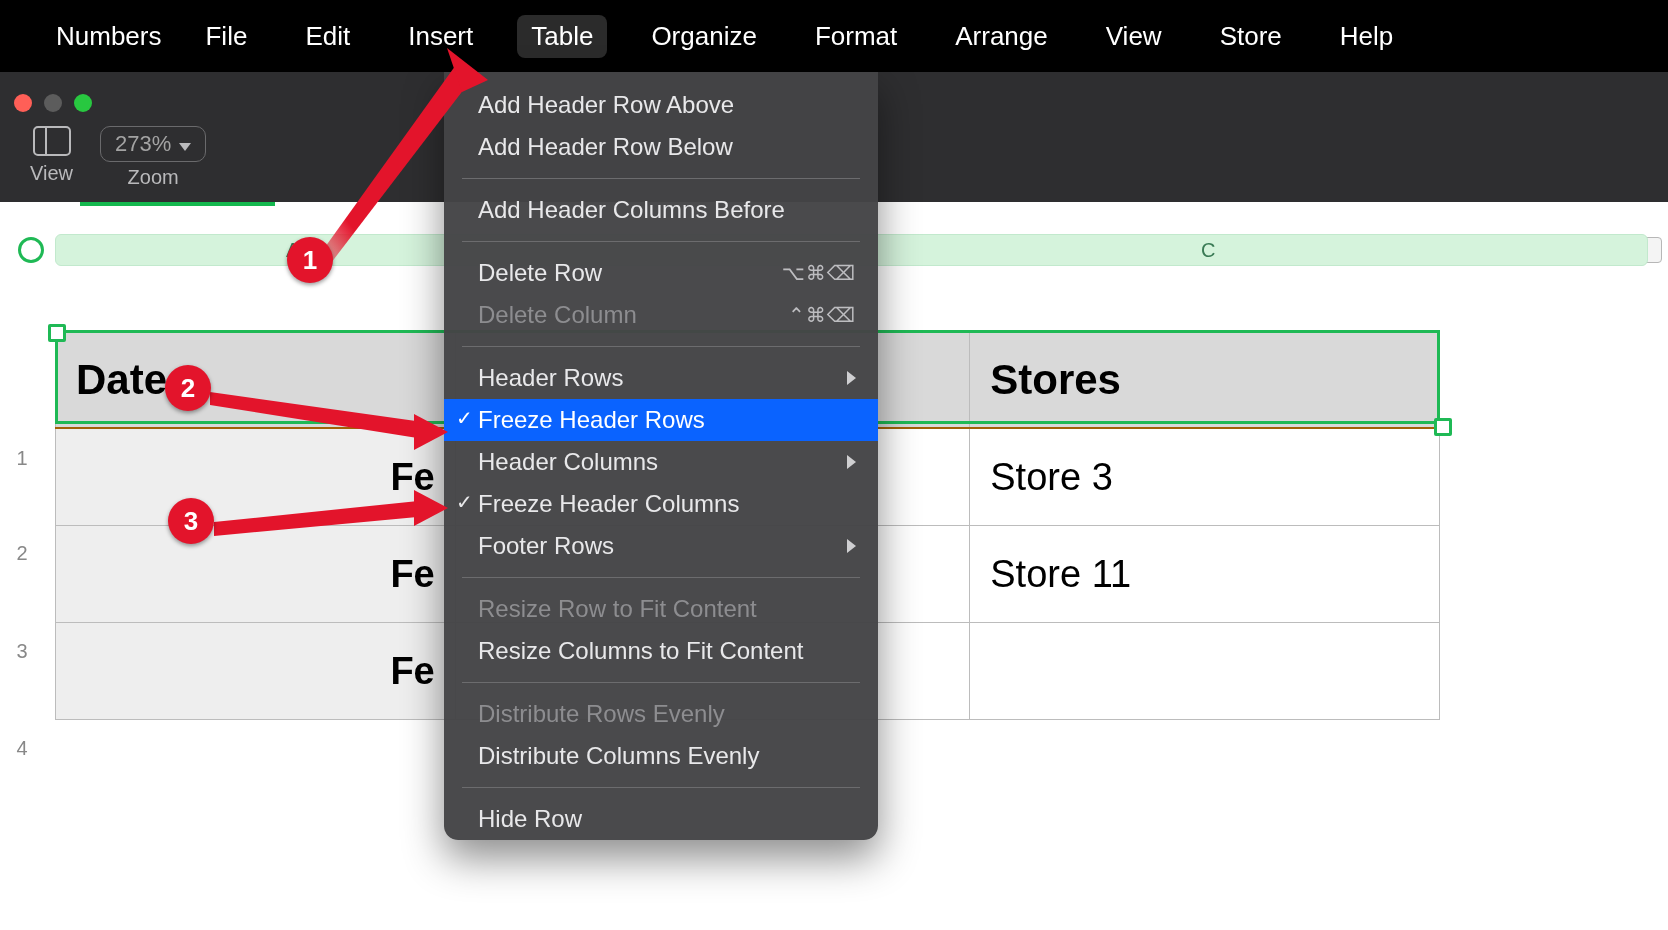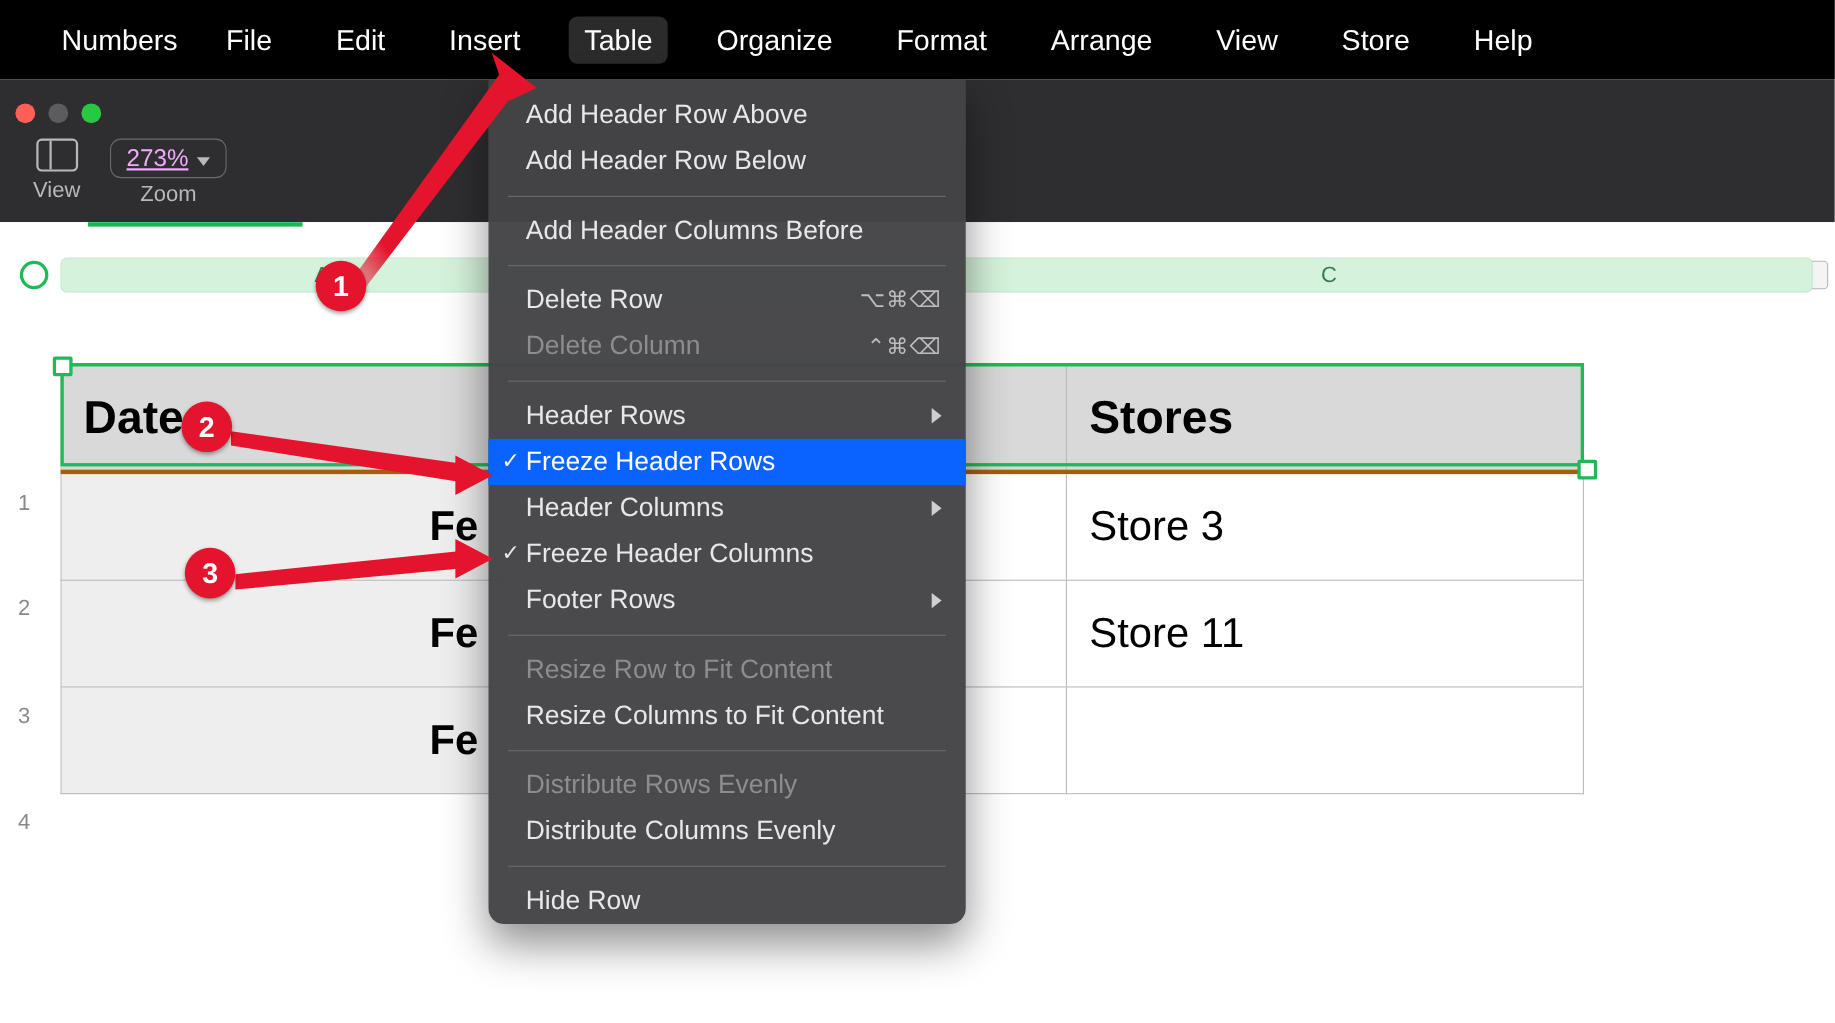--- a/index.html
+++ b/index.html
@@ -49,24 +49,23 @@
   .tool-view .icon::before{
     content:""; position:absolute; left:10px; top:0; bottom:0; width:2px; background:#b9b9bb;
   }
 
   .tool-zoom {
     position:absolute; left:100px; top:54px;
     text-align:center; font-size:20px; color:#b9b9bb;
   }
   .tool-zoom .pill{
     border:1px solid #6a6a6c; border-radius:10px;
-    padding:4px 14px; font-size:22px; color:#f0abfc;
+    padding:4px 14px; font-size:22px; color:#a3a3a3;
     display:flex; align-items:center; gap:8px;
     margin-bottom:4px;
-    text-decoration:underline;
   }
   .tool-zoom .chev::after{
     content:""; display:inline-block; width:0;height:0;
     border-left:6px solid transparent; border-right:6px solid transparent;
     border-top:8px solid #b9b9bb;
   }
 
   .partial-tab{
     position:absolute; left:955px; top:178px;
     font-size:22px; color:#bababc;
@@ -119,21 +118,21 @@
   .tbl td{
     border:1px solid #bcbcbc;
     height:96px;
     font-size:38px; font-weight:700;
     padding:0 20px;
     vertical-align:middle;
   }
   .tbl .hdr td{
     background:#d9d9d9; height:94px;
     font-size:42px; font-weight:800;
-    border-top:3px solid #1fb955; border-bottom:4px solid #a16207;
+    border-top:3px solid #1fb955; border-bottom:2px solid #a16207;
   }
   .tbl .body td{ font-weight:500; font-size:38px; }
   .tbl .body td.colA{
     background:#eeeeee; text-align:right; font-weight:800;
   }
   
   .sel-outline{
     position:absolute; left:55px; top:210px; width:1385px; height:94px;
     border:3px solid #1fb955; pointer-events:none; box-sizing:border-box;
   }

